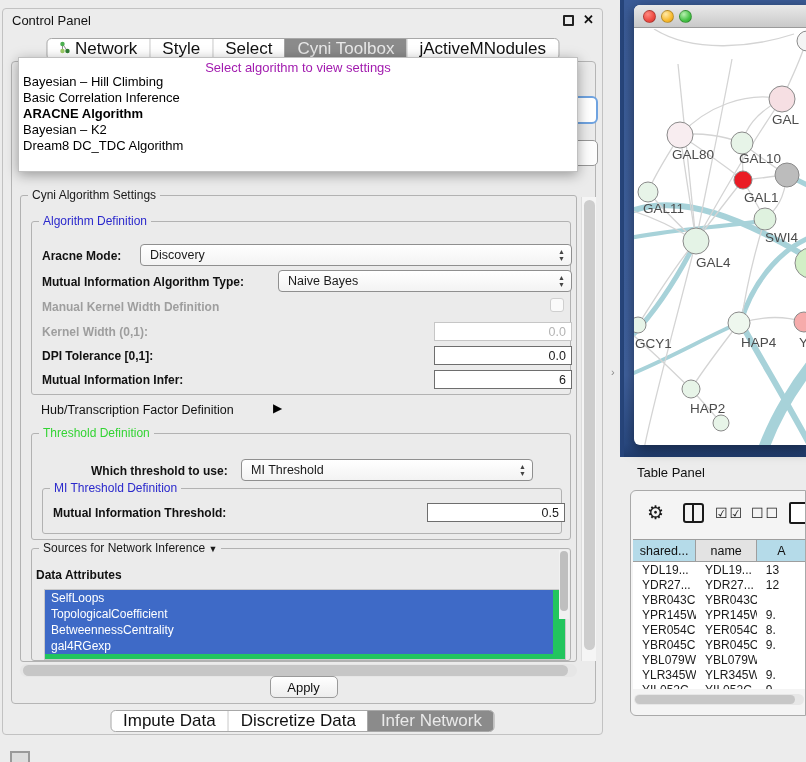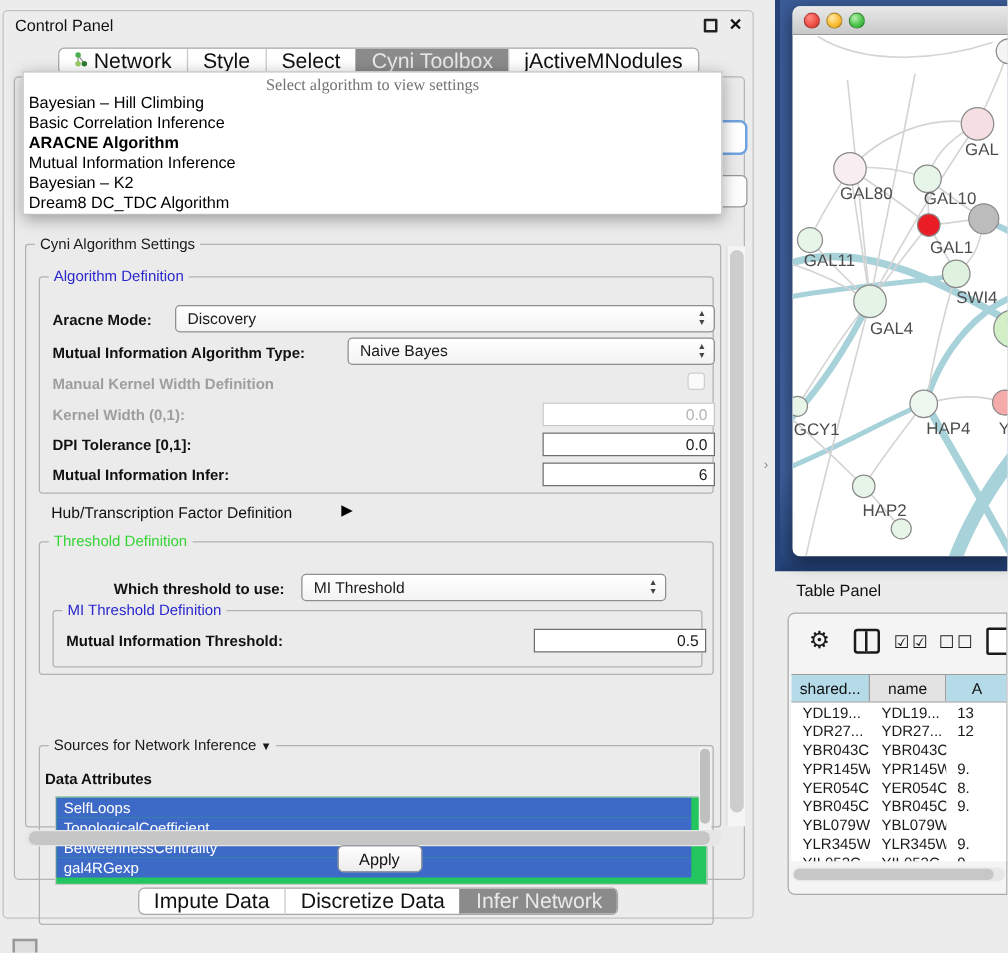--- a/index.html
+++ b/index.html
@@ -59,21 +59,21 @@
   .hscroll { position:absolute; left:8px; top:602px; width:557px; height:13px; background:#e6e6e6; border-radius:7px; }
   .hscroll .thumb { position:absolute; left:3px; top:1px; width:545px; height:11px; background:#c6c6c6; border-radius:6px; }
 
   #apply-btn { position:absolute; left:50%; transform:translateX(-50%); top:614px; width:68px; height:22px;
     background:linear-gradient(#ffffff,#ededed); border:1px solid #9a9a9a; border-radius:5px;
     font-size:13px; font-family:inherit; cursor:pointer; color:#111; }
 
   
   #algo-popup { position:absolute; left:18px; top:57px; width:560px; height:115px; background:#fff;
     border:1px solid #c0c0c0; box-shadow:0 3px 12px rgba(0,0,0,0.35); z-index:30; }
-  .popup-header { text-align:center; color:#737373; font-size:13px; padding-top:2px; height:16px;font-family:Liberation Serif, serif; }
+  .popup-header { text-align:center; color:#a21caf; font-size:13px; padding-top:2px; height:16px; }
   .popup-item { font-size:13px; height:16px; line-height:16px; padding-left:4px; color:#000; cursor:pointer; white-space:nowrap; }
   .popup-item.hl { font-weight:bold; }
 
   
   #combo-focus-sliver { position:absolute; left:556px; top:96px; width:42px; height:28px;
     border:2px solid #6fa3e0; border-radius:6px; background:#fff; z-index:5; }
   #combo-gray-sliver { position:absolute; left:560px; top:140px; width:38px; height:26px;
     border:1px solid #979797; border-radius:5px; background:#fdfdfd; z-index:5; }
 
   
@@ -209,21 +209,21 @@
               </span>
           </div>
 
           <div class="group" style="left:10px; top:54px; width:520px; height:46px;">
             <span class="legend blue">MI Threshold Definition</span>
             <span class="flabel" style="left:10px; top:17px;">Mutual Information Threshold:</span>
             <span class="field" style="left:384px; top:14px; width:138px;">0.5</span>
           </div>
         </div>
 
-        <div class="group" style="left:10px; top:352px; width:540px; height:144px;margin-top:48px;">
+        <div class="group" style="left:10px; top:352px; width:540px; height:113px;">
           <span class="legend black">
             <span>Sources for Network Inference</span>
             <span style="font-size:9px;">▼</span>
           </span>
           <span class="flabel" style="left:4px; top:19px;">Data Attributes</span>
           <div id="attr-list">
               <div class="attr-item">SelfLoops</div>
               <div class="attr-item">TopologicalCoefficient</div>
               <div class="attr-item">BetweennessCentrality</div>
               <div class="attr-item">gal4RGexp</div>
@@ -255,21 +255,20 @@
           <span>Infer Network</span>
         </div>
       </div>
   </div>
 
   <div id="algo-popup">
     <div class="popup-header">Select algorithm to view settings</div>
   <div class="popup-item">Bayesian – Hill Climbing</div>
       <div class="popup-item">Basic Correlation Inference</div>
       <div class="popup-item hl">ARACNE Algorithm</div>
-      <div class="popup-item">Mutual Information Inference</div>
       <div class="popup-item">Bayesian – K2</div>
       <div class="popup-item">Dream8 DC_TDC Algorithm</div>
     </div>
   <div id="combo-focus-sliver"></div>
   <div id="combo-gray-sliver"></div>
 
   <span id="splitter-arrow">›</span>
   <div id="mini-icon"></div>
 
   <div id="blue-strip">

